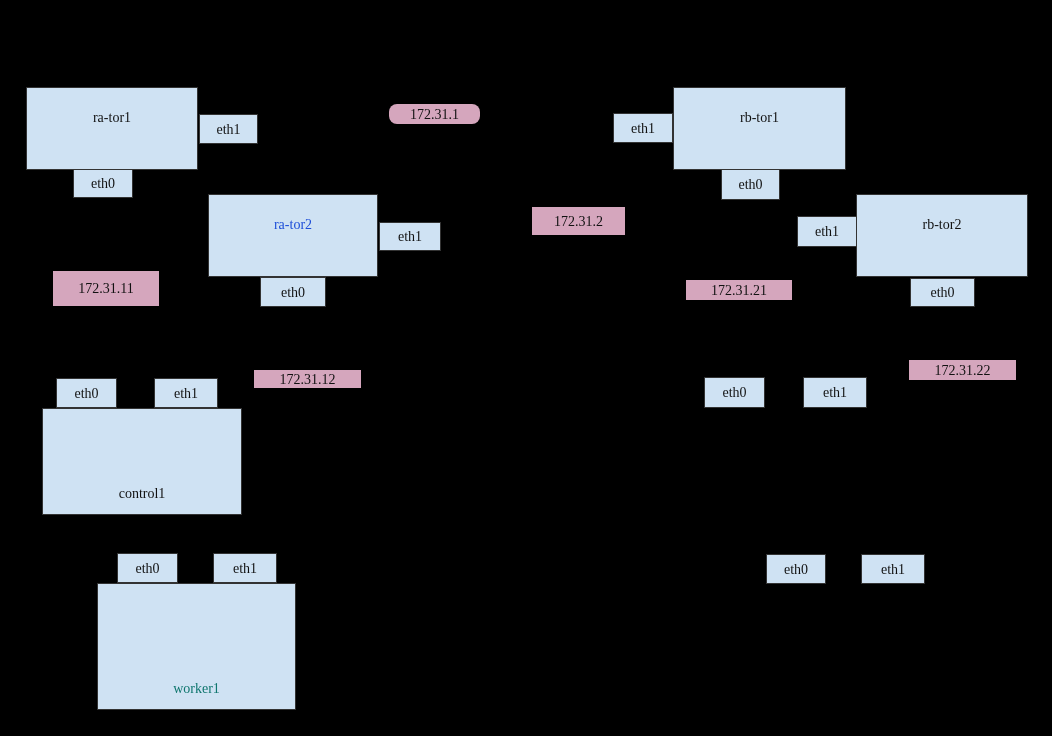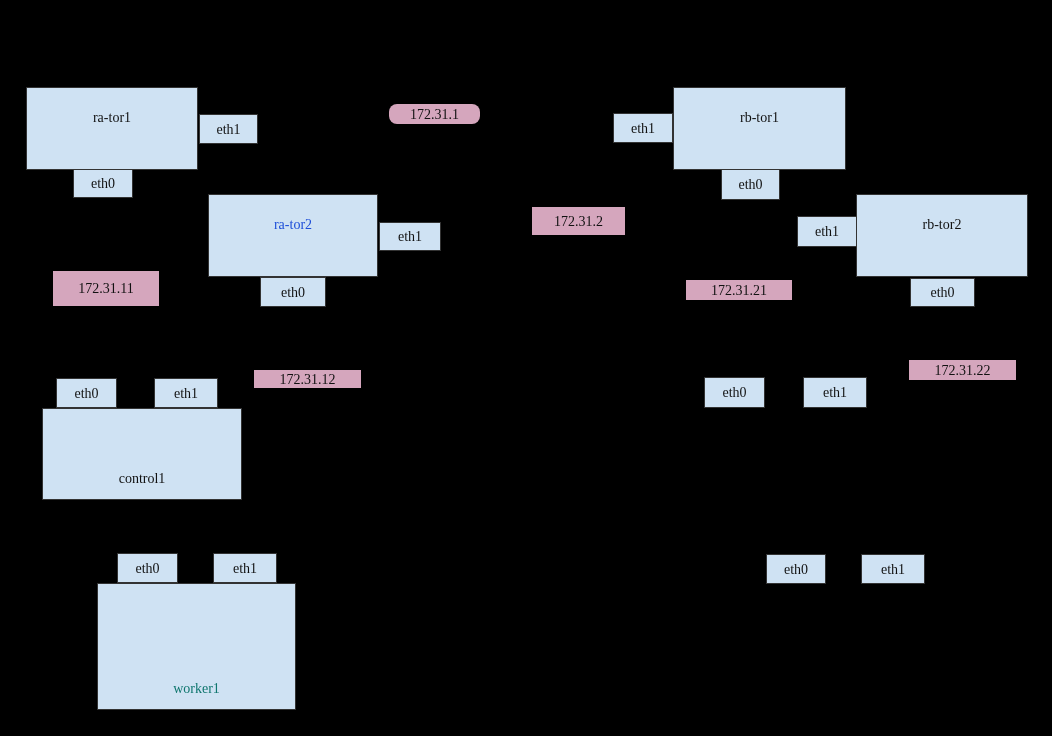--- a/index.html
+++ b/index.html
@@ -54,21 +54,21 @@
     </div>
     <div class="node label-upper" style="left: 208px; top: 194px; width: 170px; height: 83px; background: rgb(207, 226, 243); border: 1px solid rgb(51, 51, 51); color: #1d4ed8;">
       <span>ra-tor2</span>
     </div>
     <div class="node label-upper" style="left: 673px; top: 87px; width: 173px; height: 83px; background: rgb(207, 226, 243); border: 1px solid rgb(51, 51, 51); color: rgb(17, 17, 17);">
       <span>rb-tor1</span>
     </div>
     <div class="node label-upper" style="left: 856px; top: 194px; width: 172px; height: 83px; background: rgb(207, 226, 243); border: 1px solid rgb(51, 51, 51); color: rgb(17, 17, 17);">
       <span>rb-tor2</span>
     </div>
-    <div class="node label-bottom" style="left: 42px; top: 408px; width: 200px; height: 92px; background: rgb(207, 226, 243); border: 1px solid rgb(51, 51, 51); color: rgb(17, 17, 17);">
+    <div class="node label-bottom" style="left: 42px; top: 408px; width: 200px; height: 107px; background: rgb(207, 226, 243); border: 1px solid rgb(51, 51, 51); color: rgb(17, 17, 17);">
       <span>control1</span>
     </div>
     <div class="node label-bottom" style="left: 97px; top: 583px; width: 199px; height: 127px; background: rgb(207, 226, 243); border: 1px solid rgb(51, 51, 51); color: #0f766e;">
       <span>worker1</span>
     </div>
     <div class="port" style="left: 199px; top: 114px; width: 59px; height: 30px; background: rgb(207, 226, 243); border: 1px solid rgb(51, 51, 51); color: rgb(17, 17, 17);">
       <span>eth1</span>
     </div>
     <div class="port" style="left: 73px; top: 169px; width: 60px; height: 29px; background: rgb(207, 226, 243); border: 1px solid rgb(51, 51, 51); color: rgb(17, 17, 17);">
       <span>eth0</span>

